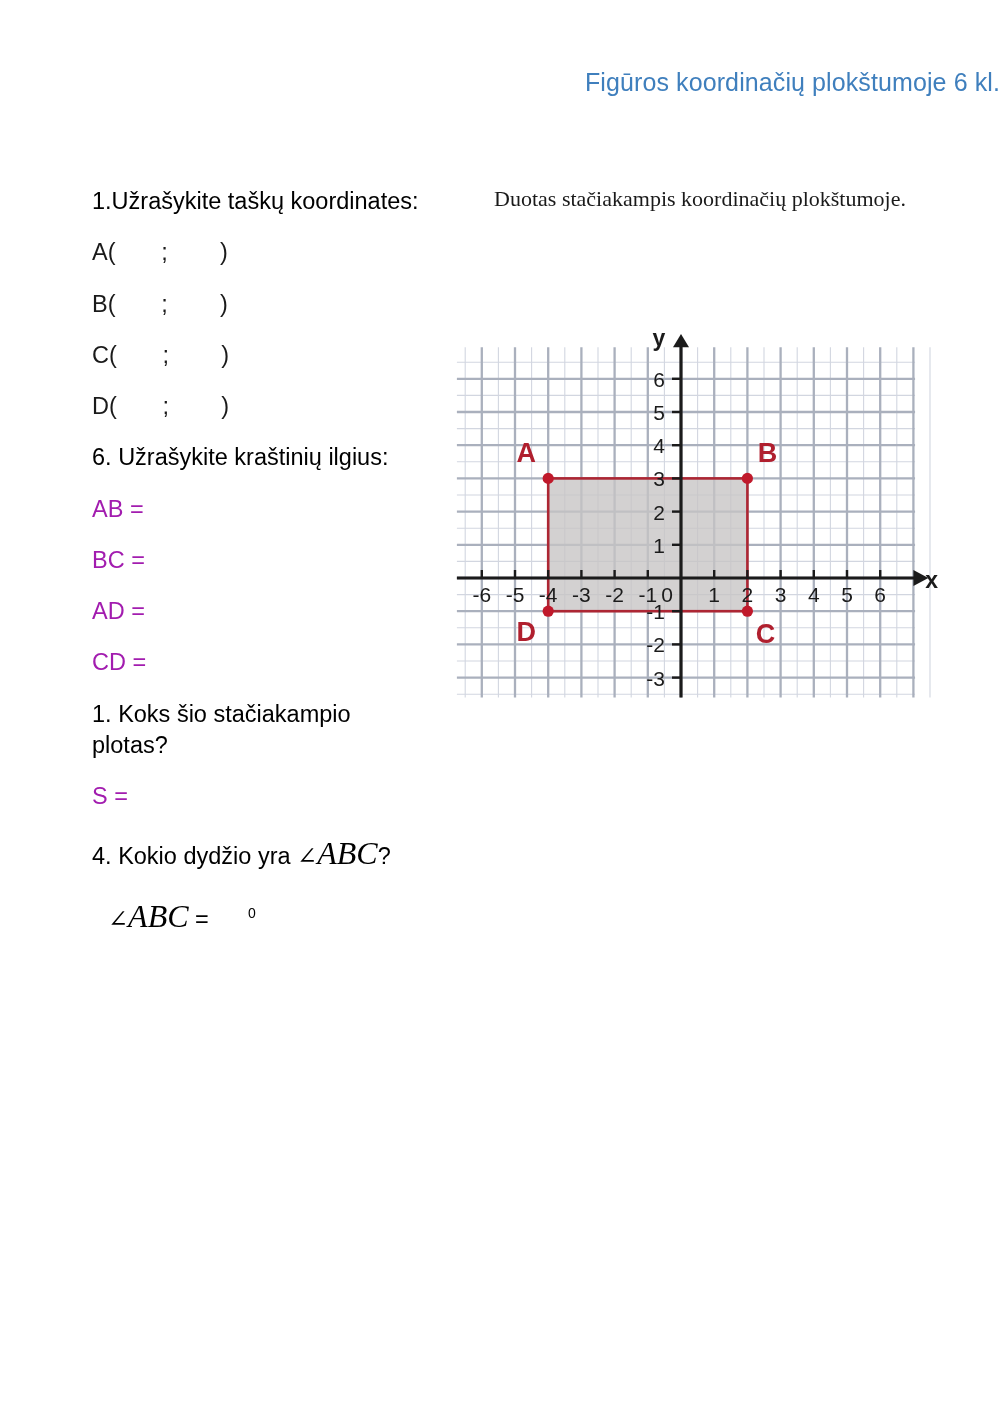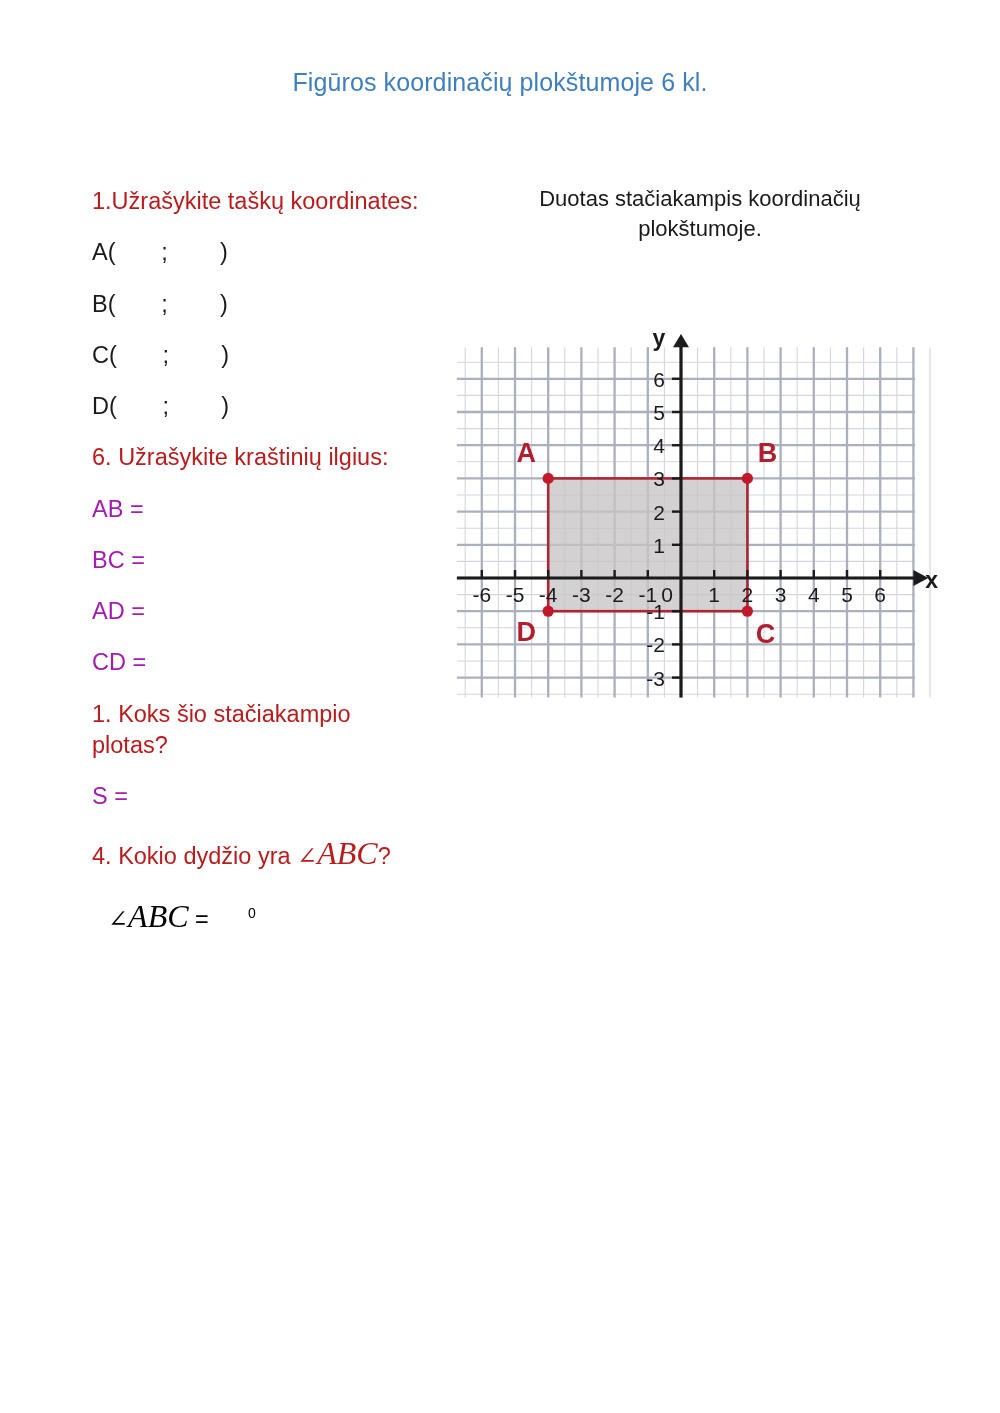--- a/index.html
+++ b/index.html
@@ -23,41 +23,41 @@
     height: 1413px;
     background: #ffffff;
   }
 
   
   #doc-title {
     position: absolute;
     left: 0;
     top: 68px;
     width: 1000px;
-    text-align: center;
+    text-align: right;
     font-size: 25px;
     color: #3f7fbd;
     letter-spacing: 0.1px;
     white-space: nowrap;
   }
 
   
   #left-column {
     position: absolute;
     left: 92px;
     top: 186px;
     width: 330px;
   }
   .q-block {
     margin-bottom: 0;
   }
   .q-text {
     font-size: 23.5px;
     line-height: 1.33;
-    color: #b91c1c;
+    color: #000000;
     margin: 0 0 20px 0;
     white-space: pre-wrap;
   }
   .coord-line {
     font-size: 23.5px;
     line-height: 1.33;
     color: #1a1a1a;
     margin: 0 0 20px 0;
     white-space: pre;
   }
@@ -95,20 +95,21 @@
     top: 184px;
     width: 480px;
   }
   #figure-caption {
     text-align: center;
     font-size: 22px;
     line-height: 1.36;
     color: #1a1a1a;
     margin: 0;
     padding: 0 22px;
+    font-family: Liberation Serif, serif;
   }
 
   
   #coordinate-figure {
     position: absolute;
     left: 440px;
     top: 280px;
     width: 520px;
     height: 430px;
   }

